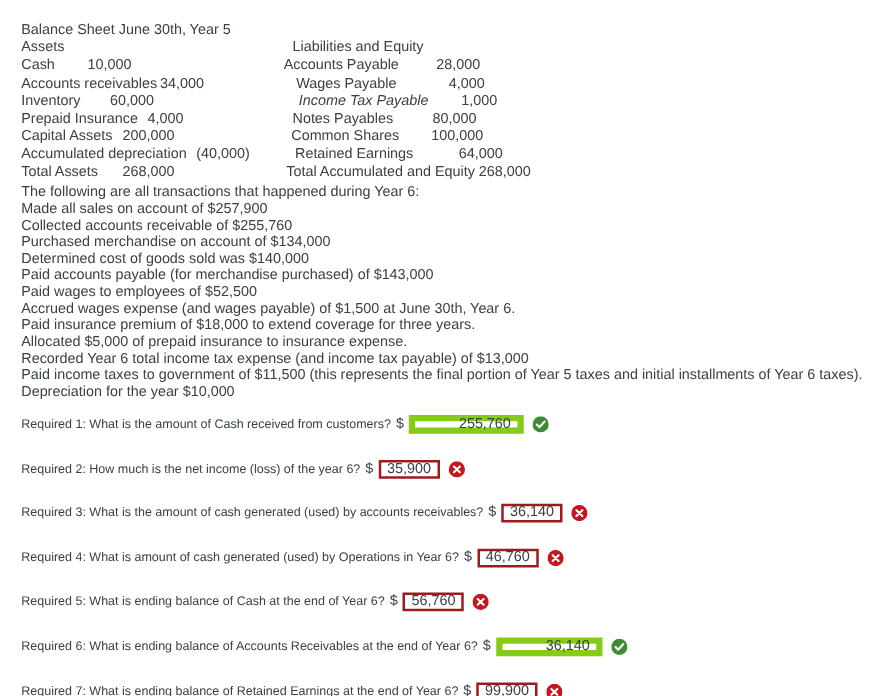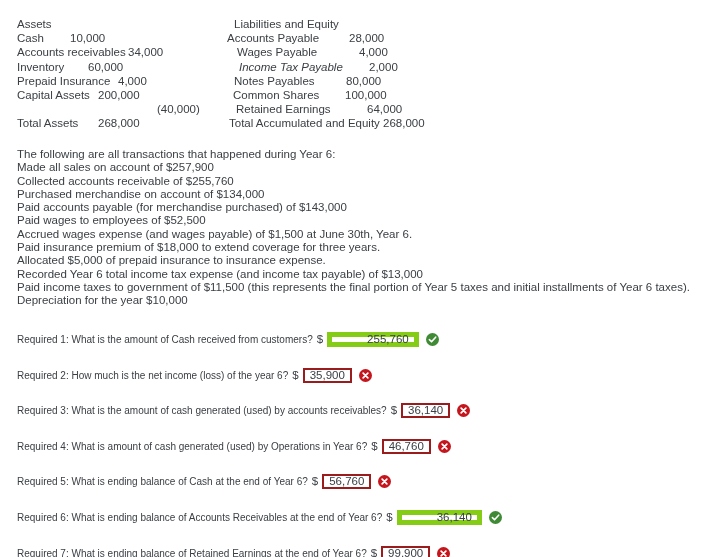--- a/index.html
+++ b/index.html
@@ -117,58 +117,60 @@
     flex: 0 0 auto;
   }
   .status-icon svg { display: block; }
 </style>
 </head>
 <body>
 
 <div class="page">
 
   <div class="bs-block">
+    <div class="bs-title">Balance Sheet June 30th, Year 5</div>
     <div class="bs-table">
       <div class="bs-col bs-col-left">
         <div class="bs-row">
           <span class="bs-label">Assets</span>
         </div>
         <div id="left-rows">
             <div class="bs-row" style="position: relative;"><span class="bs-label">Cash</span><span class="bs-amount" style="margin-left: auto; position: absolute; left: 53px;">10,000</span></div>
             <div class="bs-row" style="position: relative;"><span class="bs-label">Accounts receivables</span><span class="bs-amount" style="margin-left: auto; position: absolute; left: 111px;">34,000</span></div>
             <div class="bs-row" style="position: relative;"><span class="bs-label">Inventory</span><span class="bs-amount" style="margin-left: auto; position: absolute; left: 71px;">60,000</span></div>
             <div class="bs-row" style="position: relative;"><span class="bs-label">Prepaid Insurance</span><span class="bs-amount" style="margin-left: auto; position: absolute; left: 101px;">4,000</span></div>
             <div class="bs-row" style="position: relative;"><span class="bs-label">Capital Assets</span><span class="bs-amount" style="margin-left: auto; position: absolute; left: 81px;">200,000</span></div>
-            <div class="bs-row" style="position: relative;"><span class="bs-amount" style="margin-left: auto; position: absolute; left: 140px;">(40,000)</span></div>
+            <div class="bs-row" style="position: relative;"><span class="bs-label">Accumulated depreciation</span><span class="bs-amount" style="margin-left: auto; position: absolute; left: 140px;">(40,000)</span></div>
             <div class="bs-row" style="position: relative;"><span class="bs-label">Total Assets</span><span class="bs-amount" style="margin-left: auto; position: absolute; left: 81px;">268,000</span></div>
           </div>
       </div>
       <div class="bs-col bs-col-right">
         <div class="bs-row">
           <span class="bs-label" id="right-heading" style="margin-left: 10px;">Liabilities and Equity</span>
         </div>
         <div id="right-rows">
             <div class="bs-row" style="position: relative;"><span class="bs-label" style="margin-left: 3px;">Accounts Payable</span><span class="bs-amount" style="margin-left: auto; position: absolute; left: 125px;">28,000</span></div>
             <div class="bs-row" style="position: relative;"><span class="bs-label" style="margin-left: 13px;">Wages Payable</span><span class="bs-amount" style="margin-left: auto; position: absolute; left: 135px;">4,000</span></div>
-            <div class="bs-row" style="position: relative;"><span class="bs-label" style="margin-left: 15px; font-style: italic;">Income Tax Payable</span><span class="bs-amount" style="margin-left: auto; position: absolute; left: 145px;">2,000</span></div>
+            <div class="bs-row" style="position: relative;"><span class="bs-label" style="margin-left: 15px; font-style: italic;">Income Tax Payable</span><span class="bs-amount" style="margin-left: auto; position: absolute; left: 145px;">1,000</span></div>
             <div class="bs-row" style="position: relative;"><span class="bs-label" style="margin-left: 10px;">Notes Payables</span><span class="bs-amount" style="margin-left: auto; position: absolute; left: 122px;">80,000</span></div>
             <div class="bs-row" style="position: relative;"><span class="bs-label" style="margin-left: 9px;">Common Shares</span><span class="bs-amount" style="margin-left: auto; position: absolute; left: 121px;">100,000</span></div>
             <div class="bs-row" style="position: relative;"><span class="bs-label" style="margin-left: 12px;">Retained Earnings</span><span class="bs-amount" style="margin-left: auto; position: absolute; left: 143px;">64,000</span></div>
             <div class="bs-row" style="position: relative;"><span class="bs-label" style="margin-left: 5px;">Total Accumulated and Equity</span><span class="bs-amount" style="margin-left: auto; position: absolute; left: 159px;">268,000</span></div>
           </div>
       </div>
     </div>
   </div>
 
   <div class="tx-block">
     <div class="tx-line">The following are all transactions that happened during Year 6:</div>
     <div id="tx-items">
         <div class="tx-line">Made all sales on account of $257,900</div>
         <div class="tx-line">Collected accounts receivable of $255,760</div>
         <div class="tx-line">Purchased merchandise on account of $134,000</div>
+        <div class="tx-line">Determined cost of goods sold was $140,000</div>
         <div class="tx-line">Paid accounts payable (for merchandise purchased) of $143,000</div>
         <div class="tx-line">Paid wages to employees of $52,500</div>
         <div class="tx-line">Accrued wages expense (and wages payable) of $1,500 at June 30th, Year 6.</div>
         <div class="tx-line">Paid insurance premium of $18,000 to extend coverage for three years.</div>
         <div class="tx-line">Allocated $5,000 of prepaid insurance to insurance expense.</div>
         <div class="tx-line">Recorded Year 6 total income tax expense (and income tax payable) of $13,000</div>
         <div class="tx-line">Paid income taxes to government of $11,500 (this represents the final portion of Year 5 taxes and initial installments of Year 6 taxes).</div>
         <div class="tx-line">Depreciation for the year $10,000</div>
       </div>
   </div>

